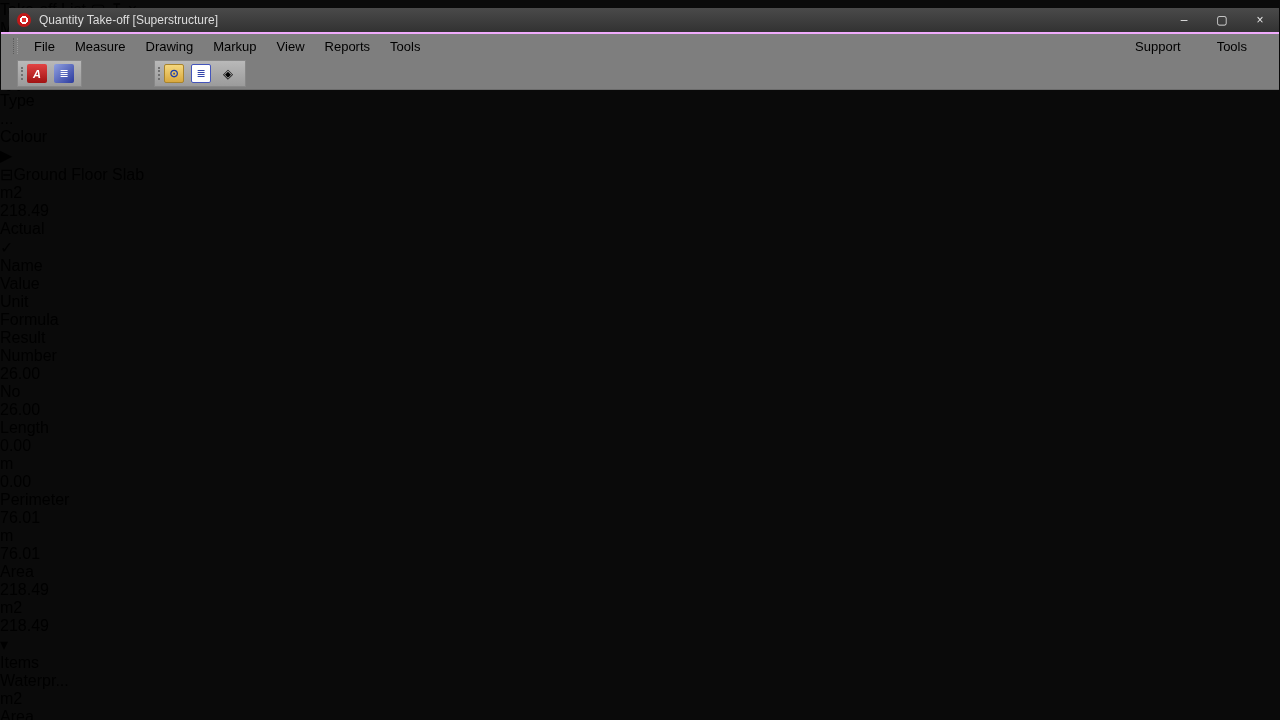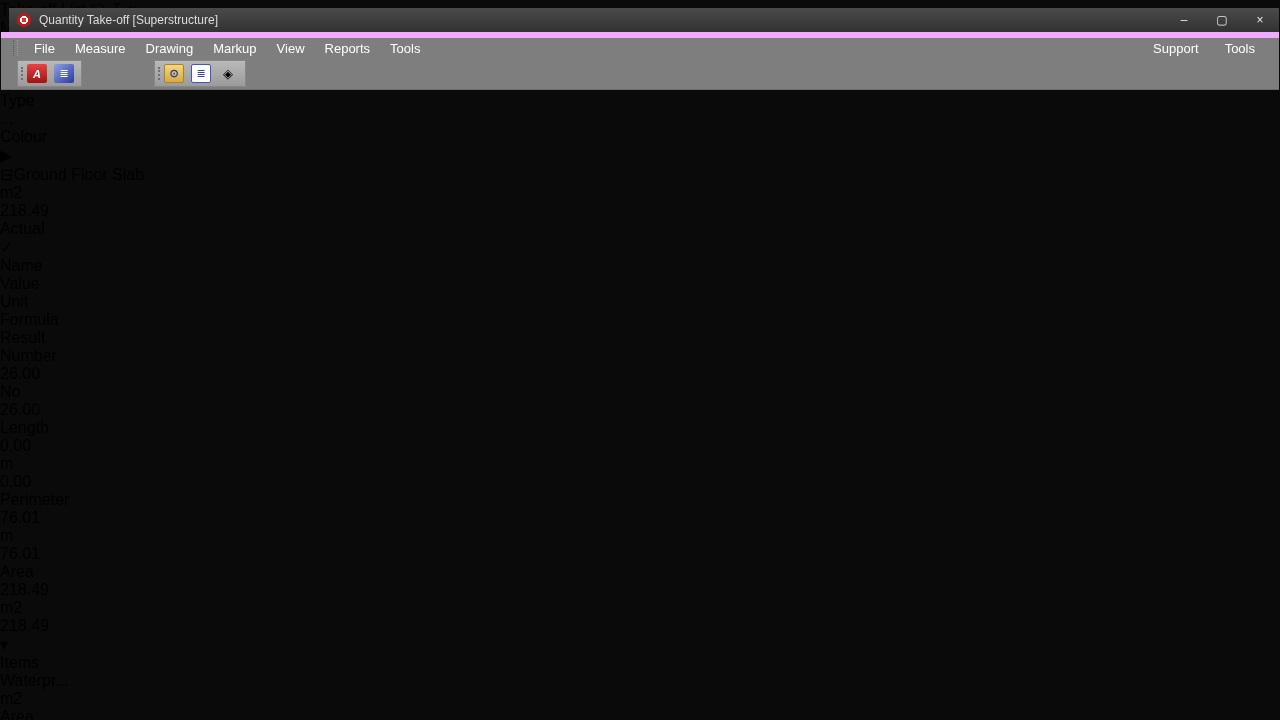--- a/index.html
+++ b/index.html
@@ -11,26 +11,26 @@
   .titlebar { position:absolute; top:8px; left:1px; right:1px; height:24px;
     background:linear-gradient(#4a4a4a,#323232); display:flex; align-items:center;
     padding:0 8px; gap:8px; color:#ddd; font-size:12px;margin-left:8px; }
   .app-icon { width:14px; height:14px; border-radius:50%;
     background:radial-gradient(circle at 50% 50%, #e03030 0 2.5px, #fff 2.5px 4px, #c01818 4px 7px); }
   .win-btns { margin-left:auto; display:flex; gap:16px; color:#e8e8e8; font-size:12px; }
   .win-btns span { width:22px; text-align:center; cursor:default; }
 
   
   .menubar { position:absolute; top:32px; left:1px; right:1px; height:26px;
-    background:#7e7e7e; display:flex; align-items:center; color:#ffffff; font-size:13px;
-    padding-left:12px; border-top:6px solid #f0abfc; }
+    background:#7e7e7e; display:flex; align-items:center; color:#000000; font-size:13px;
+    padding-left:12px; border-top:2px solid #f0abfc; }
   .menubar::before { content:""; width:3px; height:16px; margin-right:6px;
     border-left:1px dotted #5d5d5d; border-right:1px dotted #9d9d9d; }
   .menu-item { padding:3px 10px; }
-  .menu-right { margin-left:auto; display:flex; gap:6px; padding-right:14px; }
+  .menu-right { margin-left:auto; display:flex; gap:16px; padding-right:22px; }
   .toolbar { position:absolute; top:58px; left:1px; right:1px; height:32px;
     background:#7e7e7e; border-bottom:1px solid #6c6c6c; display:flex; align-items:center; }
   .island { background:linear-gradient(#b9b9b9,#9b9b9b); border:1px solid #878787;
     height:27px; display:flex; align-items:center; padding:0 7px 0 9px; gap:7px; position:relative; }
   .island::before { content:""; position:absolute; left:3px; top:6px; bottom:6px; width:2px;
     border-left:2px dotted #6f6f6f; }
   .island.g1 { margin-left:16px; }
   .island.g2 { margin-left:72px; }
   .ic { width:20px; height:19px; display:flex; align-items:center; justify-content:center;
     font-size:13px; border-radius:2px; }

